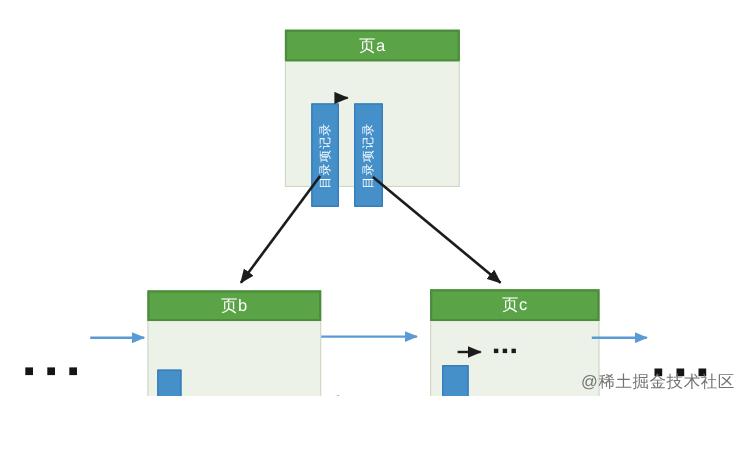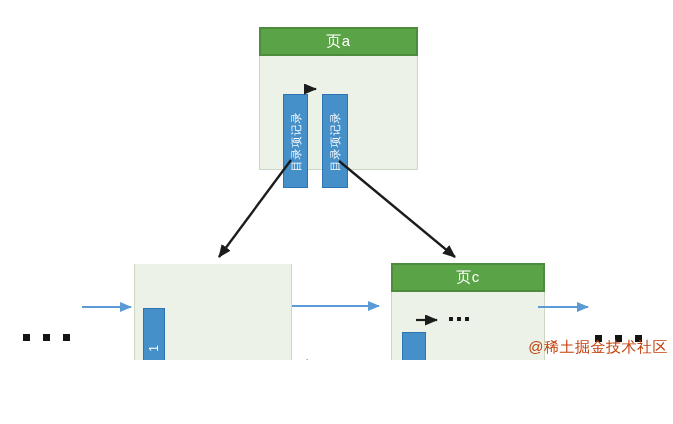--- a/index.html
+++ b/index.html
@@ -92,21 +92,21 @@
   .dots-right { left: 595px; top: 335px; }
   .dots-inner { left: 449px; top: 317px; gap: 4px; }
   .dots-inner .sq { width: 4px; height: 4px; background: #1a1a1a; }
 
   
   .watermark {
     position: absolute;
     right: 5px;
     bottom: 3px;
     z-index: 2;
-    color: #c2410c;
+    color: #737373;
     font-size: 15px;
     letter-spacing: 0.5px;
   }
 </style>
 </head>
 <body>
 
 <div class="canvas">
 
   <div class="page page-a">
@@ -117,20 +117,23 @@
       <div class="record rec-a1">
         <span class="vtext">目录项记录</span>
       </div>
       <div class="record rec-a2">
         <span class="vtext">目录项记录</span>
       </div>
     </div>
   </div>
 
   <div class="page page-b">
+    <div class="page-header">
+      <span>页b</span>
+    </div>
     <div class="page-body">
       <div class="record rec-b1">
         <span class="vtext">1</span>
       </div>
     </div>
   </div>
 
   <div class="page page-c">
     <div class="page-header">
       <span>页c</span>

